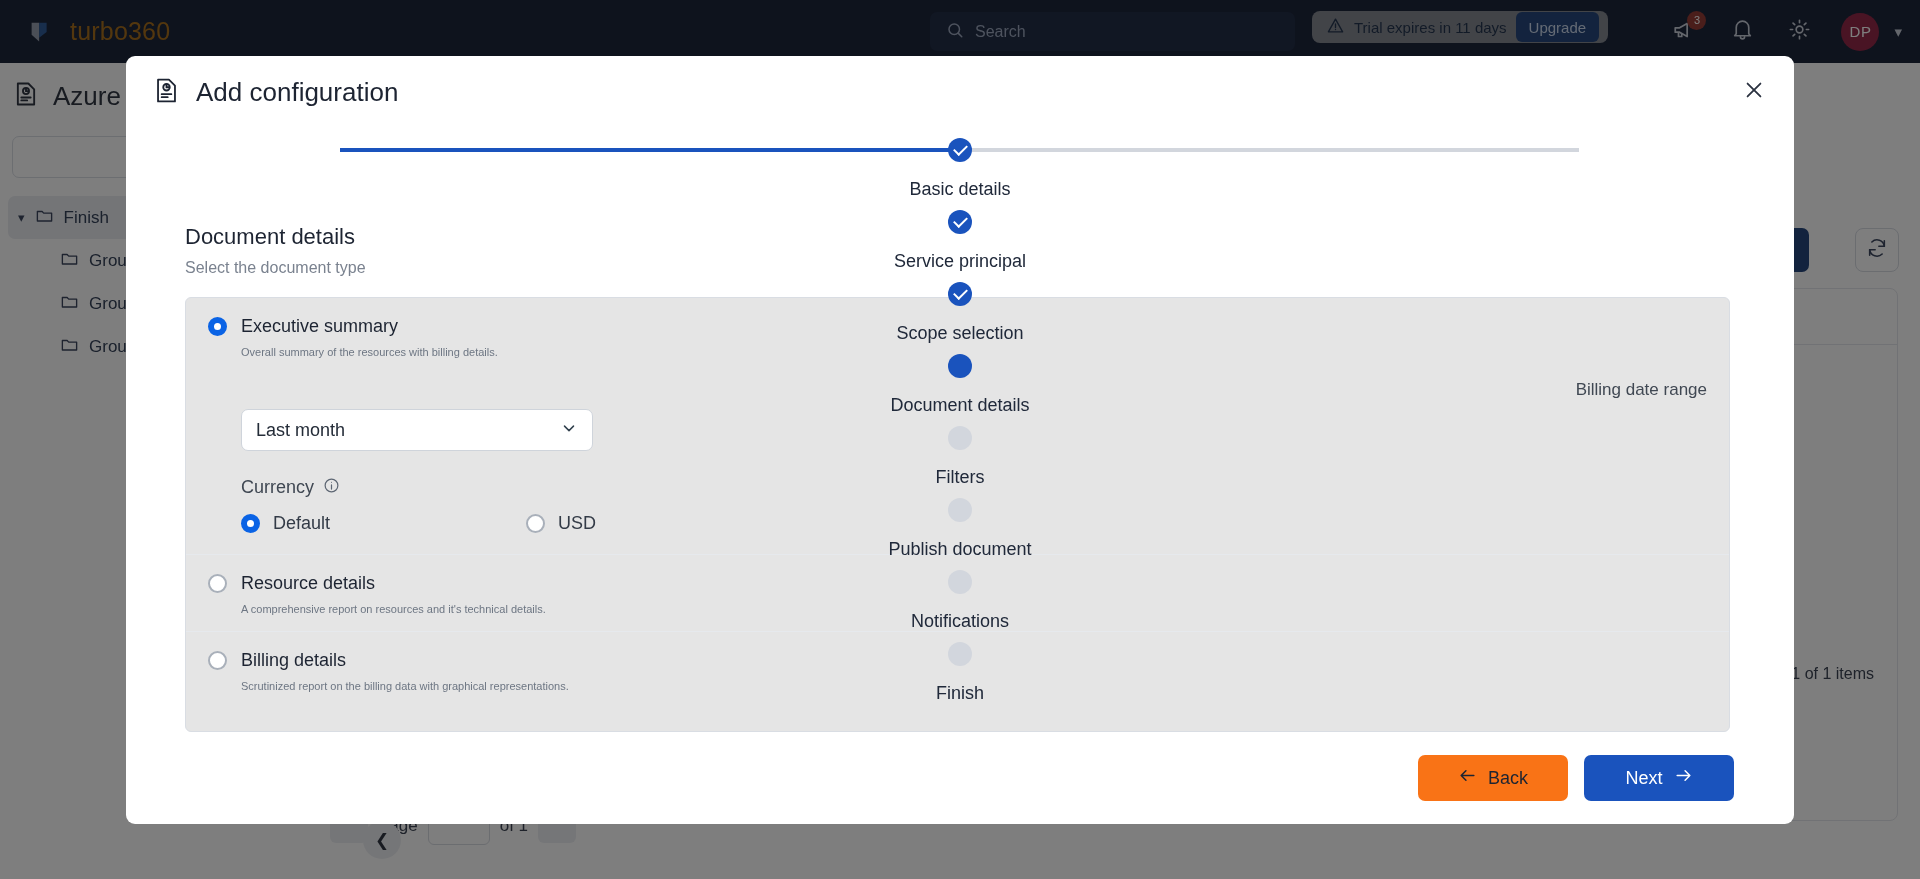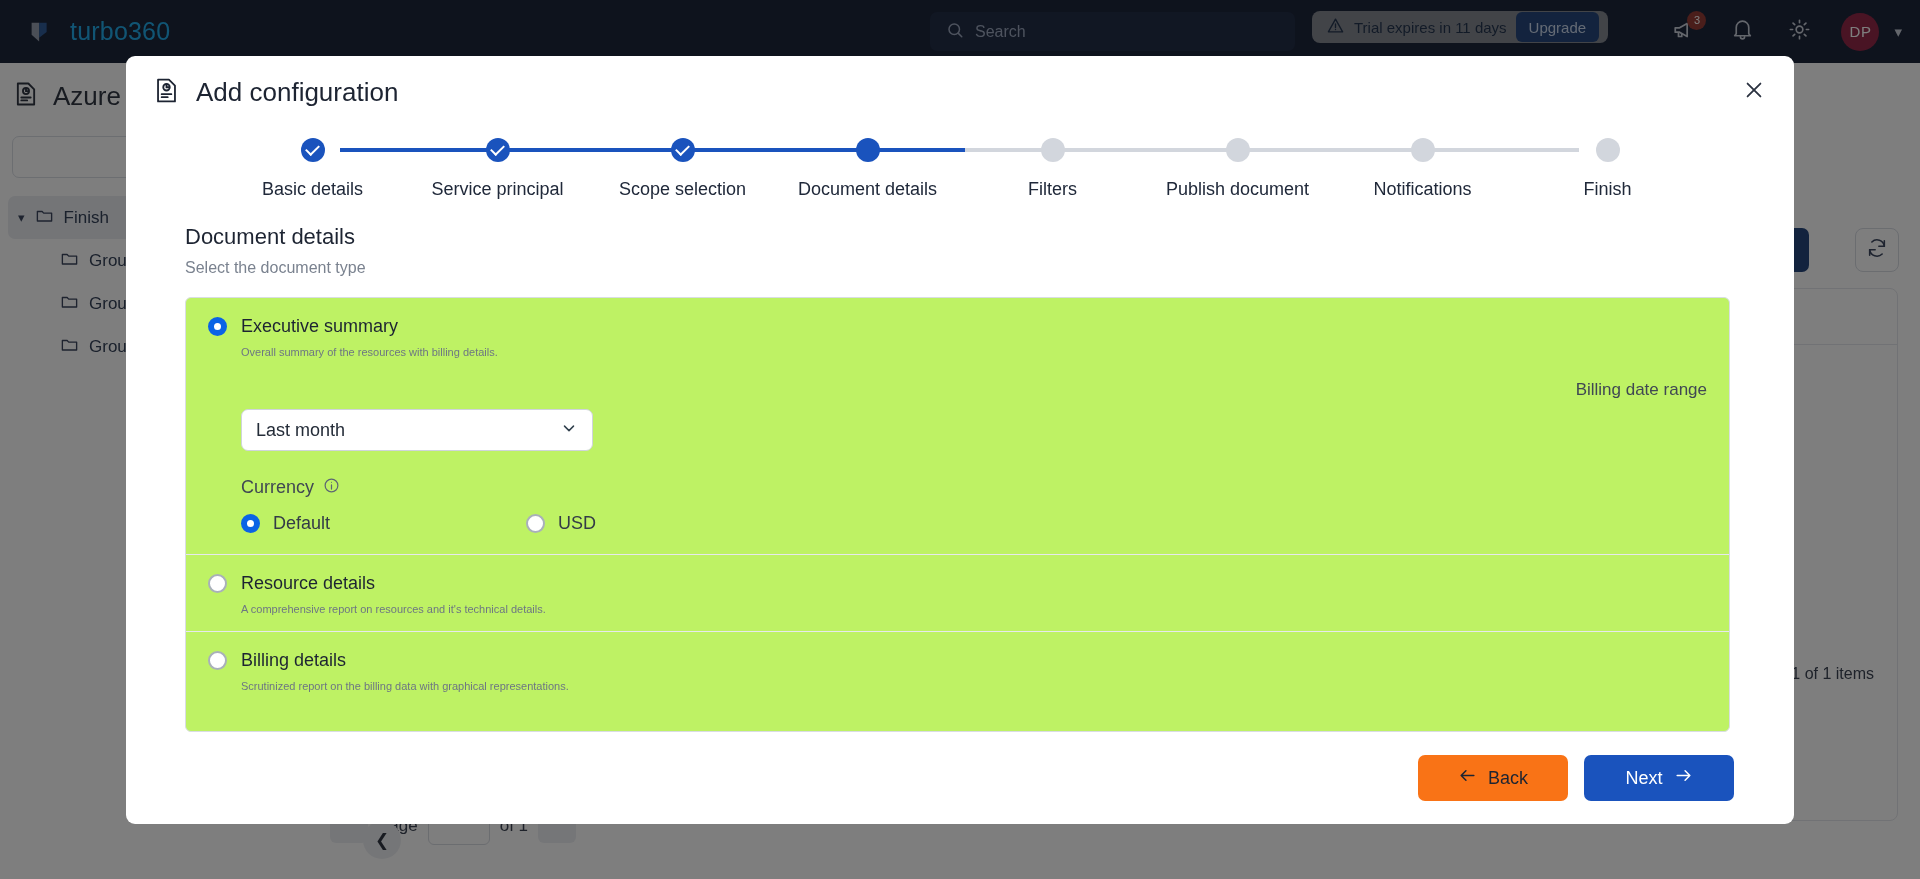--- a/index.html
+++ b/index.html
@@ -12,21 +12,21 @@
   
   #app-root { position: absolute; inset: 0; }
 
   .topbar {
     position: absolute; top: 0; left: 0; right: 0; height: 63px;
     background: #081229; display: flex; align-items: center;
     padding: 0 18px; z-index: 2;
   }
   .brand { display: flex; align-items: center; gap: 14px; padding-left: 8px; }
   .brand-logo { width: 30px; height: 30px; display: block; }
-  .brand-name { color: #0ea5e9; font-size: 25px; letter-spacing: .2px; }
+  .brand-name { color: #a16207; font-size: 25px; letter-spacing: .2px; }
 
   .search-box {
     position: absolute; left: 930px; top: 12px; width: 365px; height: 39px;
     background: #0e1b36; border-radius: 7px; display: flex; align-items: center;
     padding: 0 16px; gap: 11px;
   }
   .search-box .ph { color: #94a0b8; font-size: 16px; text-align: right; }
 
   .trial-pill {
     position: absolute; left: 1312px; top: 11px; height: 32px;
@@ -137,42 +137,42 @@
   }
 
   
   .stepper { position: relative; height: 88px; margin: 0 auto; width: 1480px; flex: none; }
   .step-line {
     position: absolute; top: 20px; height: 4px; left: 120px; right: 121px; background: #d2d6dd;
   }
   .step-line-done {
     position: absolute; top: 20px; height: 4px; left: 120px; width: 42.2%; background: #1a53bd;
   }
-  .steps { position: absolute; inset: 0; display: flex; }
+  .steps { position: absolute; inset: 0; display: flex; flex-direction: column; }
   .step { flex: 1; display: flex; flex-direction: column; align-items: center; cursor: pointer; }
   .dot {
     width: 24px; height: 24px; border-radius: 50%; background: #d2d6dd;
     position: relative; z-index: 2; display: flex; align-items: center;
     justify-content: center; margin-top: 10px;
   }
   .dot.done, .dot.current { background: #1a53bd; }
   .dot.done::after {
     content: ""; width: 11px; height: 6px; border-left: 2.6px solid #fff;
     border-bottom: 2.6px solid #fff; transform: rotate(-45deg) translate(1px,-1px);
   }
   .step-label { margin-top: 17px; font-size: 18px; color: #20293a; white-space: nowrap; }
 
   
   .modal-body { flex: 1; padding: 0 30px; display: flex; flex-direction: column; min-height: 0; }
   .sec-title { font-size: 22px; color: #1d2432; margin: 8px 0 0 29px; }
   .sec-sub { font-size: 16px; color: #7a828f; margin: 9px 0 20px 29px; }
 
   .opt-card {
     margin: 0 0 0 29px; width: 1545px; border: 1px solid #d9dde3; border-radius: 6px;
-    flex: 1; min-height: 0; overflow-y: auto; background: #bef264;
+    flex: 1; min-height: 0; overflow-y: auto; background: #e5e5e5;
   }
   .opt-card::-webkit-scrollbar { width: 13px; }
   .opt-card::-webkit-scrollbar-track { background: #f1f2f4; }
   .opt-card::-webkit-scrollbar-thumb { background: #c3c7ce; border-radius: 7px; }
 
   .opt { padding: 18px 22px 16px 22px; border-bottom: 1px solid #e6e9ed; }
   .opt:last-child { border-bottom: none; }
   .opt-head { display: flex; align-items: center; gap: 14px; }
 
   .radio {

